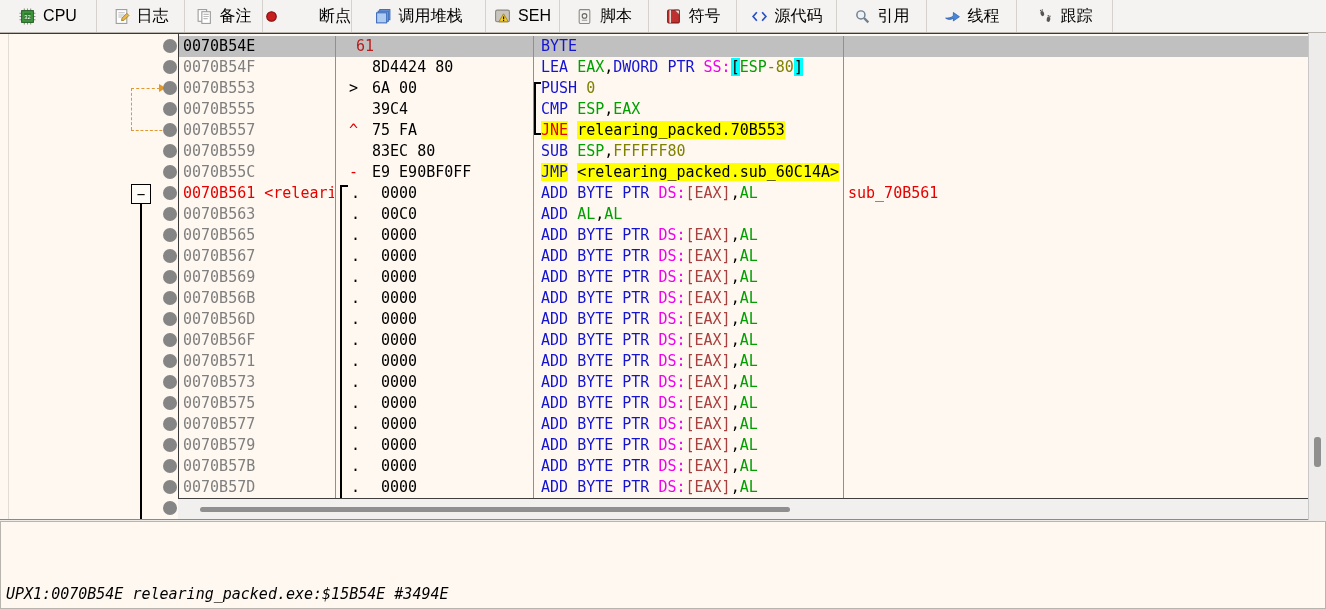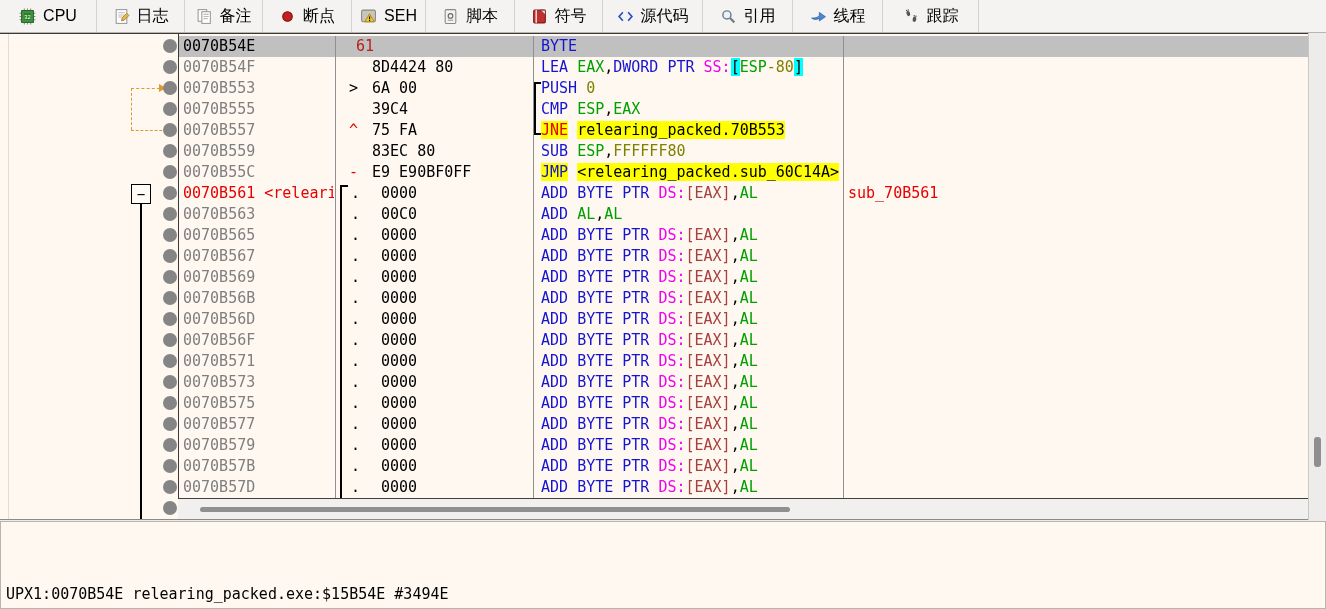--- a/index.html
+++ b/index.html
@@ -44,21 +44,21 @@
   #funcline{position:absolute;left:140px;top:170px;height:315px;width:0;border-left:2px solid #000;}
   
   #hscroll{position:absolute;left:178px;top:464px;width:1130px;height:21px;background:#F2F0EE;
     border-top:1px solid #3F3F3F;box-sizing:border-box;}
   #hthumb{position:absolute;left:22px;top:8px;width:590px;height:5px;background:#8F8F8F;border-radius:3px;}
   #vscroll{position:absolute;left:1308px;top:33px;width:18px;height:487px;background:#EEECEA;
     border-left:1px solid #C8C8C8;box-sizing:border-box;}
   #vthumb{position:absolute;left:5px;top:404px;width:7px;height:30px;background:#8F8F8F;border-radius:3px;}
   
   #bottom{position:absolute;left:0;top:521px;width:1326px;height:88px;background:#FFF8F0;
-    border:1px solid #B8B4AE;box-sizing:border-box;}
+    border:1px solid #B8B4AE;box-sizing:border-box;font-style:italic;}
   #statusline{position:absolute;left:5px;bottom:5px;font-family:"DejaVu Sans Mono",monospace;
     font-size:15px;color:#000;white-space:pre;}
 </style>
 </head>
 <body>
 
 <div id="tabbar">
     <div class="tab" style="width: 97px;">
       <svg viewBox="0 0 16 16">
         <g stroke="#8A8A8A" stroke-width="1">
@@ -79,25 +79,33 @@
       <span>日志</span>
     </div>
     <div class="tab" style="width: 78px; font-family: Liberation Mono, monospace;">
       <svg viewBox="0 0 16 16">
         <rect x="2" y="1.5" width="8" height="11" fill="#FFF" stroke="#999"></rect>
         <rect x="5.5" y="3.5" width="8" height="11" fill="#FFF" stroke="#999"></rect>
         <path d="M7 6h5M7 8h5M7 10h4" stroke="#BBB" stroke-width="1"></path>
       </svg>
       <span>备注</span>
     </div>
-    <div class="tab" style="width: 89px;">
+    <div class="tab" style="width: 89px; justify-content: space-between;">
       <svg viewBox="0 0 16 16">
         <circle cx="8" cy="8" r="4.5" fill="#C81E1E" stroke="#7A0F0F"></circle>
       </svg>
       <span>断点</span>
+    </div>
+    <div class="tab" style="width: 134px;">
+      <svg viewBox="0 0 16 16">
+        <rect x="4.5" y="1.5" width="9.5" height="9.5" fill="#7FA8E0" stroke="#3A6AB8"></rect>
+        <rect x="3" y="3" width="9.5" height="9.5" fill="#8FB4E8" stroke="#3A6AB8"></rect>
+        <rect x="1.5" y="4.5" width="9.5" height="9.5" fill="#AECBF2" stroke="#3A6AB8"></rect>
+      </svg>
+      <span>调用堆栈</span>
     </div>
     <div class="tab" style="width: 74px;">
       <svg viewBox="0 0 16 16">
         <rect x="1.5" y="2" width="13" height="11" rx="1.5" fill="#C8C4BE" stroke="#8A867E"></rect>
         <path d="M9 5.5 L13.5 13 L4.5 13 Z" fill="#F0C830" stroke="#A08010" stroke-width="0.8"></path>
         <rect x="8.55" y="8" width="1" height="2.6" fill="#000"></rect>
         <rect x="8.55" y="11.3" width="1" height="1" fill="#000"></rect>
       </svg>
       <span>SEH</span>
     </div>

